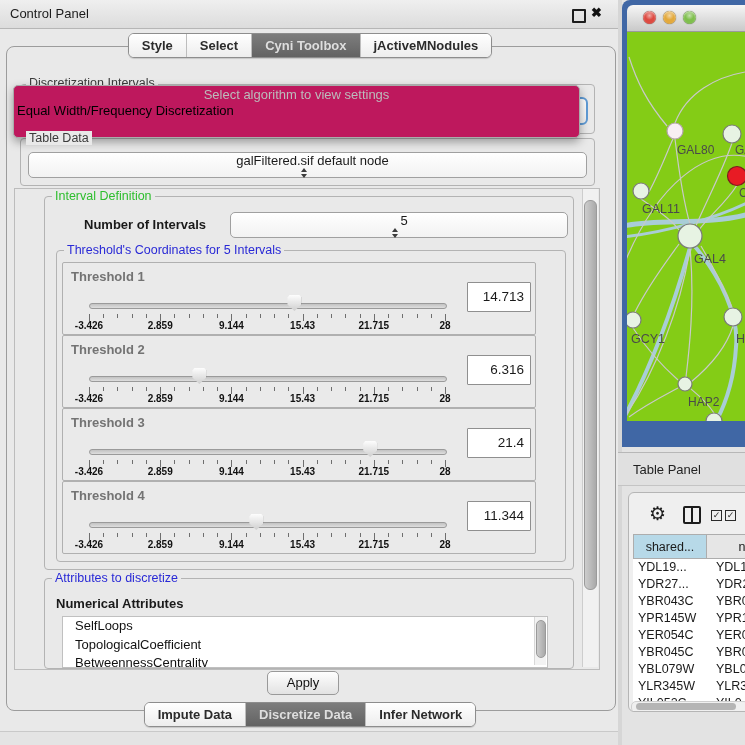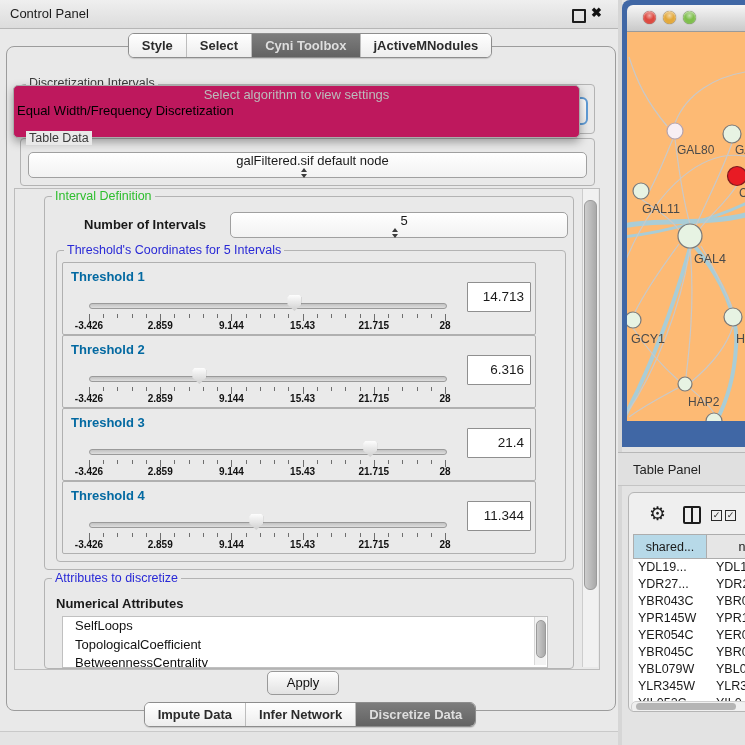--- a/index.html
+++ b/index.html
@@ -47,21 +47,21 @@
   #focus-combo{left:26px;top:97px;width:558px;height:24px;border:2px solid #5f9bd5;border-radius:6px;
     background:linear-gradient(#ffffff,#f0f0f0);z-index:30;}
 
   
   #viewport{left:14px;top:188px;width:584px;height:480px;border:1px solid #bcbcbc;background:#e9e9e9;}
   #vscroll{left:582px;top:189px;width:15px;height:478px;background:#f1f1f1;border-left:1px solid #cdcdcd;}
   .thumb-v{background:linear-gradient(90deg,#cdcdcd,#a9a9a9);border:1px solid #9a9a9a;border-radius:6px;}
 
   
   .th-row{position:absolute;left:62px;width:472px;height:71px;border:1px solid #b0b0b0;border-radius:2px;background:#eaeaea;}
-  .th-label{position:absolute;left:8px;top:6px;font-size:13px;font-weight:bold;color:#0369a1;}
+  .th-label{position:absolute;left:8px;top:6px;font-size:13px;font-weight:bold;color:#737373;}
   .th-track{position:absolute;left:26px;top:40px;width:356px;height:4px;border:1px solid #9a9a9a;border-radius:3px;
     background:linear-gradient(#c2c2c2,#dedede);}
   .th-handle{position:absolute;top:32px;width:14px;height:16px;
     background:linear-gradient(#fdfdfd,#cfcfcf);
     clip-path:polygon(0% 16%,14% 0%,86% 0%,100% 16%,100% 60%,50% 100%,0% 60%);
     filter:drop-shadow(0 0 1px #777);}
   .tick{position:absolute;width:1px;background:#6e6e6e;}
   .tick.minor{top:51px;height:4px;}
   .tick.major{top:51px;height:7px;}
   .tick-lab{position:absolute;top:57px;width:44px;text-align:center;font-size:10px;font-weight:bold;color:#111;}
@@ -78,21 +78,21 @@
 
   #bottom-strip{left:0;top:731px;width:620px;height:14px;background:#e4e4e4;border-top:1px solid #c9c9c9;}
   #divider{left:618px;top:0;width:4px;height:745px;background:#d6d6d6;}
 
   
   #right-bg{left:622px;top:0;width:123px;height:745px;background:#e3e3e3;}
   #net-window{left:622px;top:0;width:123px;height:447px;background:#4067a5;border-top-left-radius:8px;}
   #net-titlebar{left:5px;top:5px;width:118px;height:26px;background:linear-gradient(#f6f6f6,#c9c9c9);
     border-top-left-radius:6px;border-bottom:1px solid #9a9a9a;position:absolute;}
   .light{position:absolute;top:6px;width:13px;height:13px;border-radius:50%;box-shadow:inset 0 1px 2px rgba(255,255,255,.7),0 0 1px #555;}
-  #net-canvas{left:5px;top:32px;width:118px;height:389px;background:#fdba74;position:absolute;overflow:hidden;}
+  #net-canvas{left:5px;top:32px;width:118px;height:389px;background:#84cc16;position:absolute;overflow:hidden;}
 
   #table-bar{left:618px;top:452px;width:127px;height:32px;background:#e0e0e0;border-top:1px solid #b7b7b7;
     border-bottom:1px solid #c4c4c4;display:flex;align-items:center;}
   #table-bar span{font-size:13px;color:#222;padding-left:15px;}
 
   #table-box{left:628px;top:492px;width:122px;height:218px;background:#efefef;border:1px solid #b5b5b5;
     border-radius:6px;overflow:hidden;}
   #gear-icon{position:absolute;left:20px;top:9px;font-size:19px;color:#1c1c1c;}
   #split-icon{position:absolute;left:54px;top:13px;width:14px;height:14px;border:2px solid #1c1c1c;border-radius:2px;}
   #split-icon::after{content:"";position:absolute;left:6px;top:0;width:2px;height:14px;background:#1c1c1c;}
@@ -349,25 +349,25 @@
     <div class="thumb-v" style="position:absolute;left:1px;top:3px;width:8px;height:36px;"></div>
   </div>
 
   <div class="abs" id="apply-btn">Apply</div>
 
   <div class="abs" id="bottom-tabs">
       <div class="segbar" id="bottom-segbar">
         <div class="seg">
           <span>Impute Data</span>
         </div>
+        <div class="seg active">
+          <span>Discretize Data</span>
+        </div>
         <div class="seg">
           <span>Infer Network</span>
-        </div>
-        <div class="seg active">
-          <span>Discretize Data</span>
         </div>
       </div>
     </div>
   <div class="abs" id="bottom-strip"></div>
   <div class="abs" id="divider"></div>
 
   <div class="abs" id="right-bg"></div>
 
   <div class="abs" id="net-window">
     <div id="net-titlebar">

